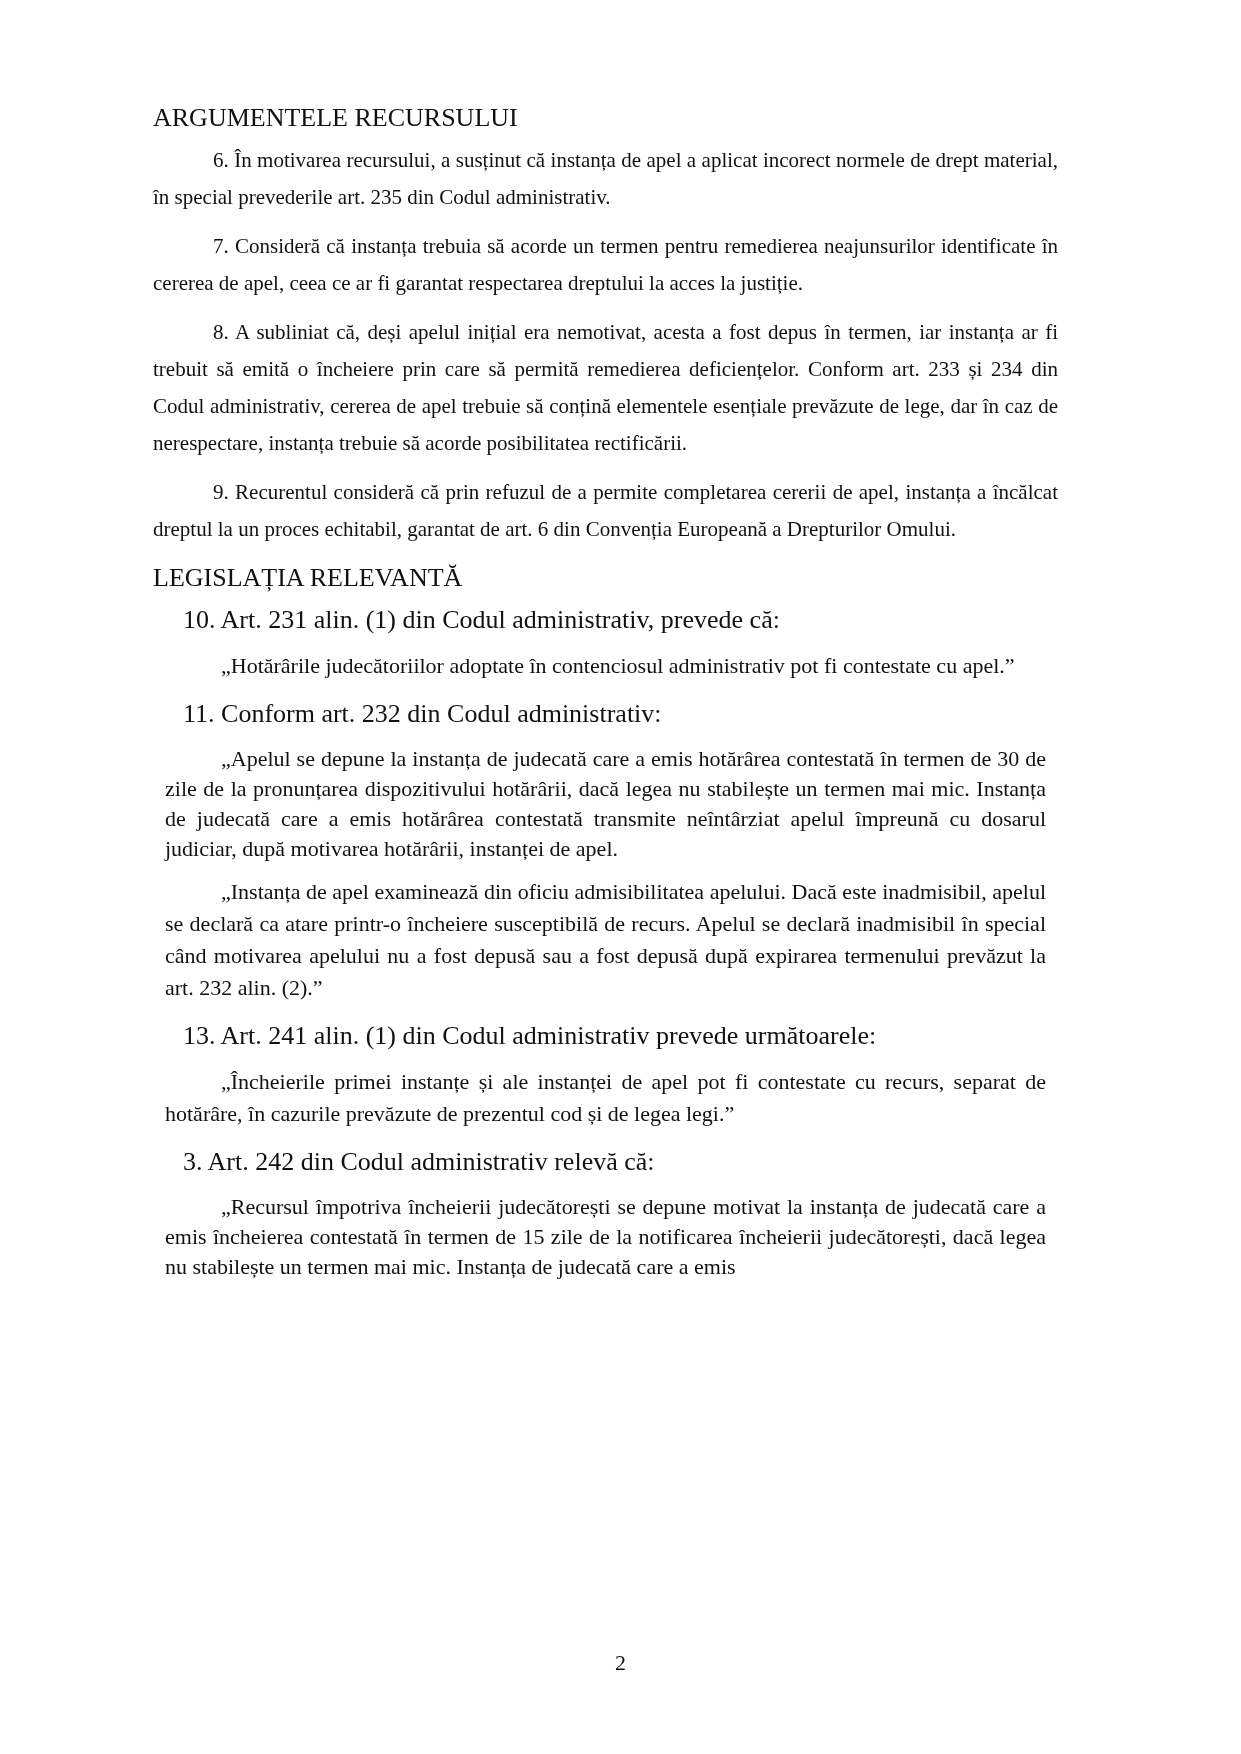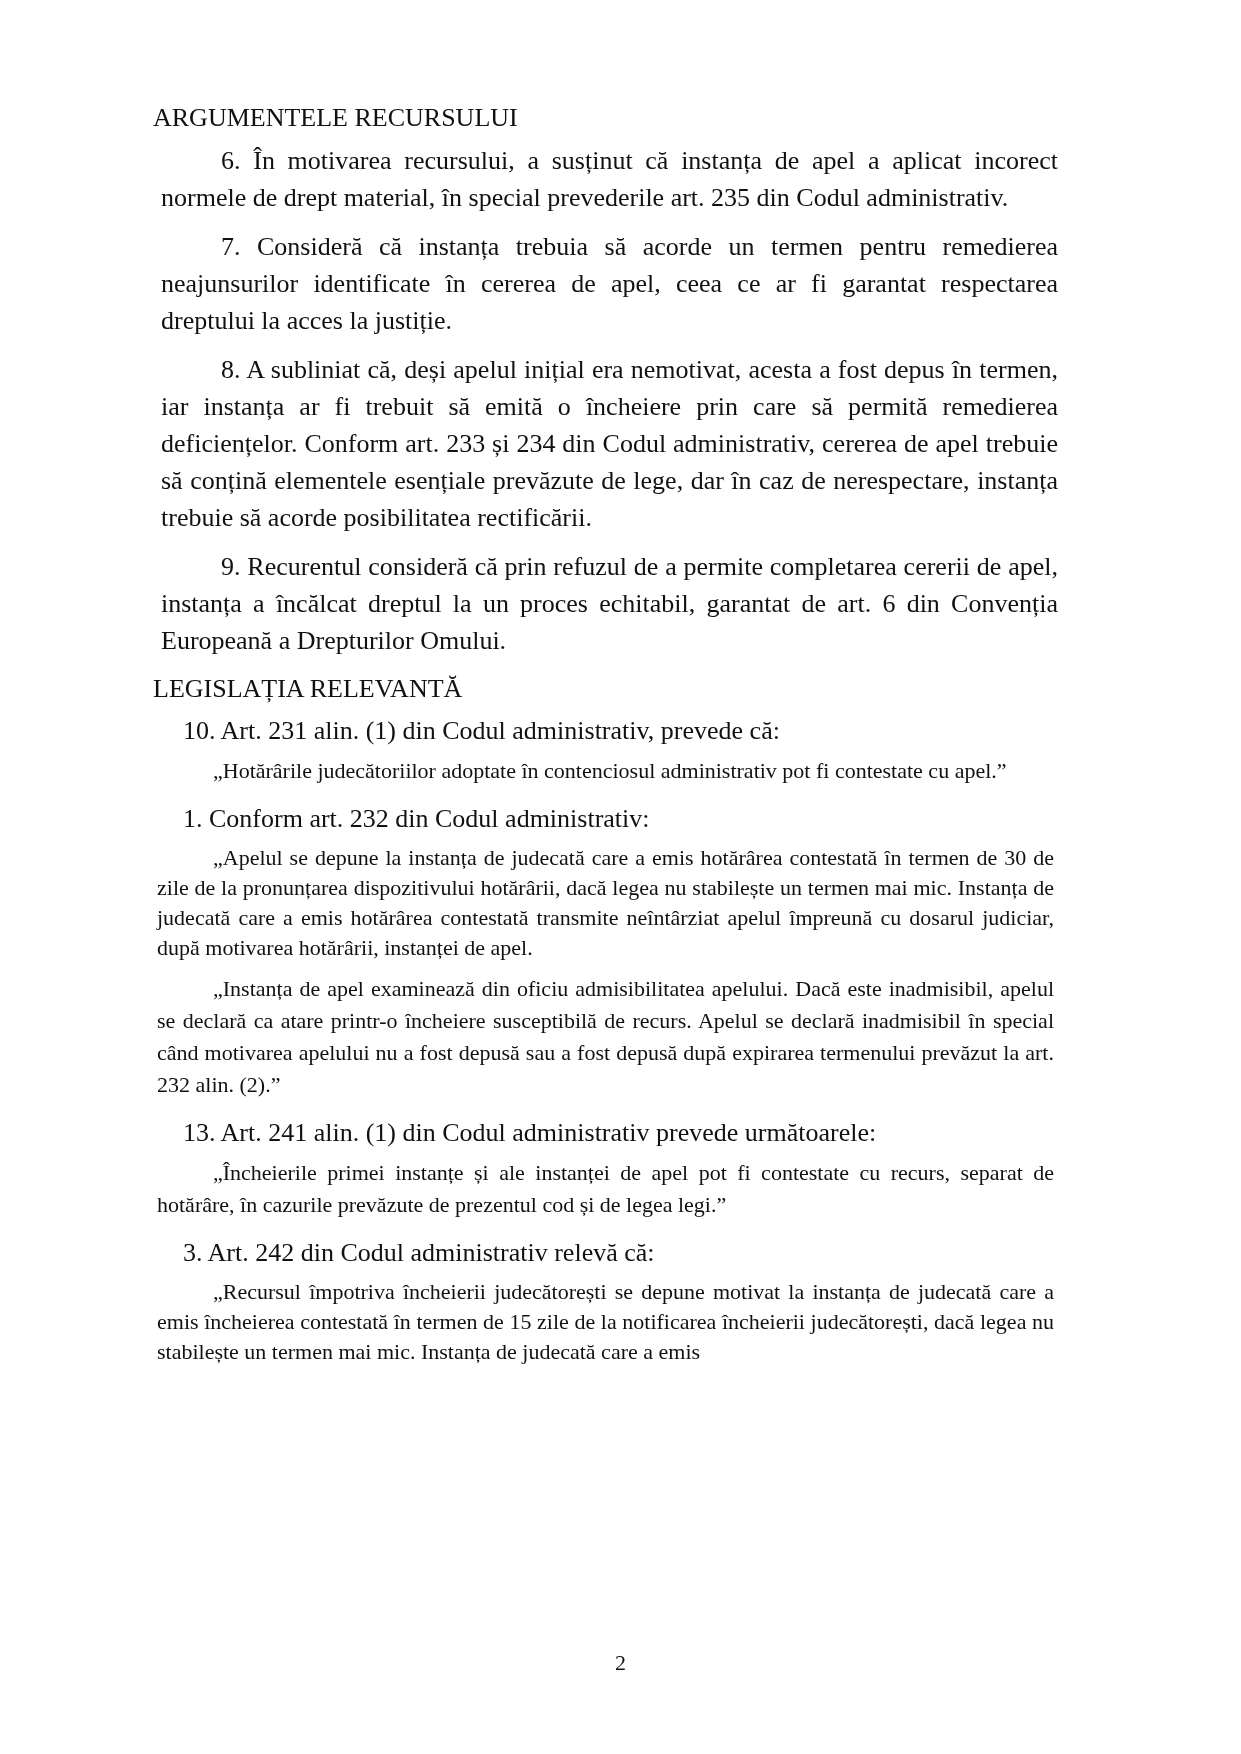--- a/index.html
+++ b/index.html
@@ -13,41 +13,41 @@
       color: #111111;
     }
     .heading {
       font-size: 26px;
       line-height: 36px;
       margin: 0 0 6px 0;
       letter-spacing: 0px;
     }
     .heading.second { }
     .para {
-      font-size: 26px;
+      font-size: 21px;
       line-height: 37px;
       text-align: justify;
-      margin: 0 0 12px 8px;
+      margin: 0 0 12px 0;
       text-indent: 30px;
     }
     .para .num { display: inline-block; min-width: 34px; }
     .sub {
       font-size: 26px;
       line-height: 36px;
       margin: 0 0 6px 0;
       text-indent: 30px;
       text-align: justify;
     }
     .quote {
       font-size: 22px;
       line-height: 30px;
       text-align: justify;
       margin: 0 0 10px 0;
     }
-    .quote p { margin: 4px; text-indent: 56px; }
+    .quote p { margin: 12px; text-indent: 56px; }
     .quote.spaced { line-height: 32px; margin-top: 6px; margin-bottom: 14px; }
     .page-number {
       position: absolute;
       top: 1650px;
       left: 0;
       width: 1241px;
       text-align: center;
       font-family: "Liberation Serif", serif;
       font-size: 22px;
       color: #111111;
@@ -68,21 +68,21 @@
 
   <p class="para"><span class="num">9.</span> <span>Recurentul consideră că prin refuzul de a permite completarea cererii de apel, instanța a încălcat dreptul la un proces echitabil, garantat de art. 6 din Convenția Europeană a Drepturilor Omului.</span></p>
 
   <div class="heading second">LEGISLAȚIA RELEVANTĂ</div>
 
   <p class="sub">10. Art. 231 alin. (1) din Codul administrativ, prevede că:</p>
   <div class="quote spaced">
     <p>„Hotărârile judecătoriilor adoptate în contenciosul administrativ pot fi contestate cu apel.”</p>
   </div>
 
-  <p class="sub">1. Conform art. 232 din Codul administrativ:</p>
+  <p class="sub">11. Conform art. 232 din Codul administrativ:</p>
   <div class="quote">
     <p>„Apelul se depune la instanța de judecată care a emis hotărârea contestată în termen de 30 de zile de la pronunțarea dispozitivului hotărârii, dacă legea nu stabilește un termen mai mic. Instanța de judecată care a emis hotărârea contestată transmite neîntârziat apelul împreună cu dosarul judiciar, după motivarea hotărârii, instanței de apel.</p>
   </div>
 
   <div class="quote spaced">
     <p>„Instanța de apel examinează din oficiu admisibilitatea apelului. Dacă este inadmisibil, apelul se declară ca atare printr-o încheiere susceptibilă de recurs. Apelul se declară inadmisibil în special când motivarea apelului nu a fost depusă sau a fost depusă după expirarea termenului prevăzut la art. 232 alin. (2).”</p>
   </div>
 
   <p class="sub">13. Art. 241 alin. (1) din Codul administrativ prevede următoarele:</p>
   <div class="quote spaced">

